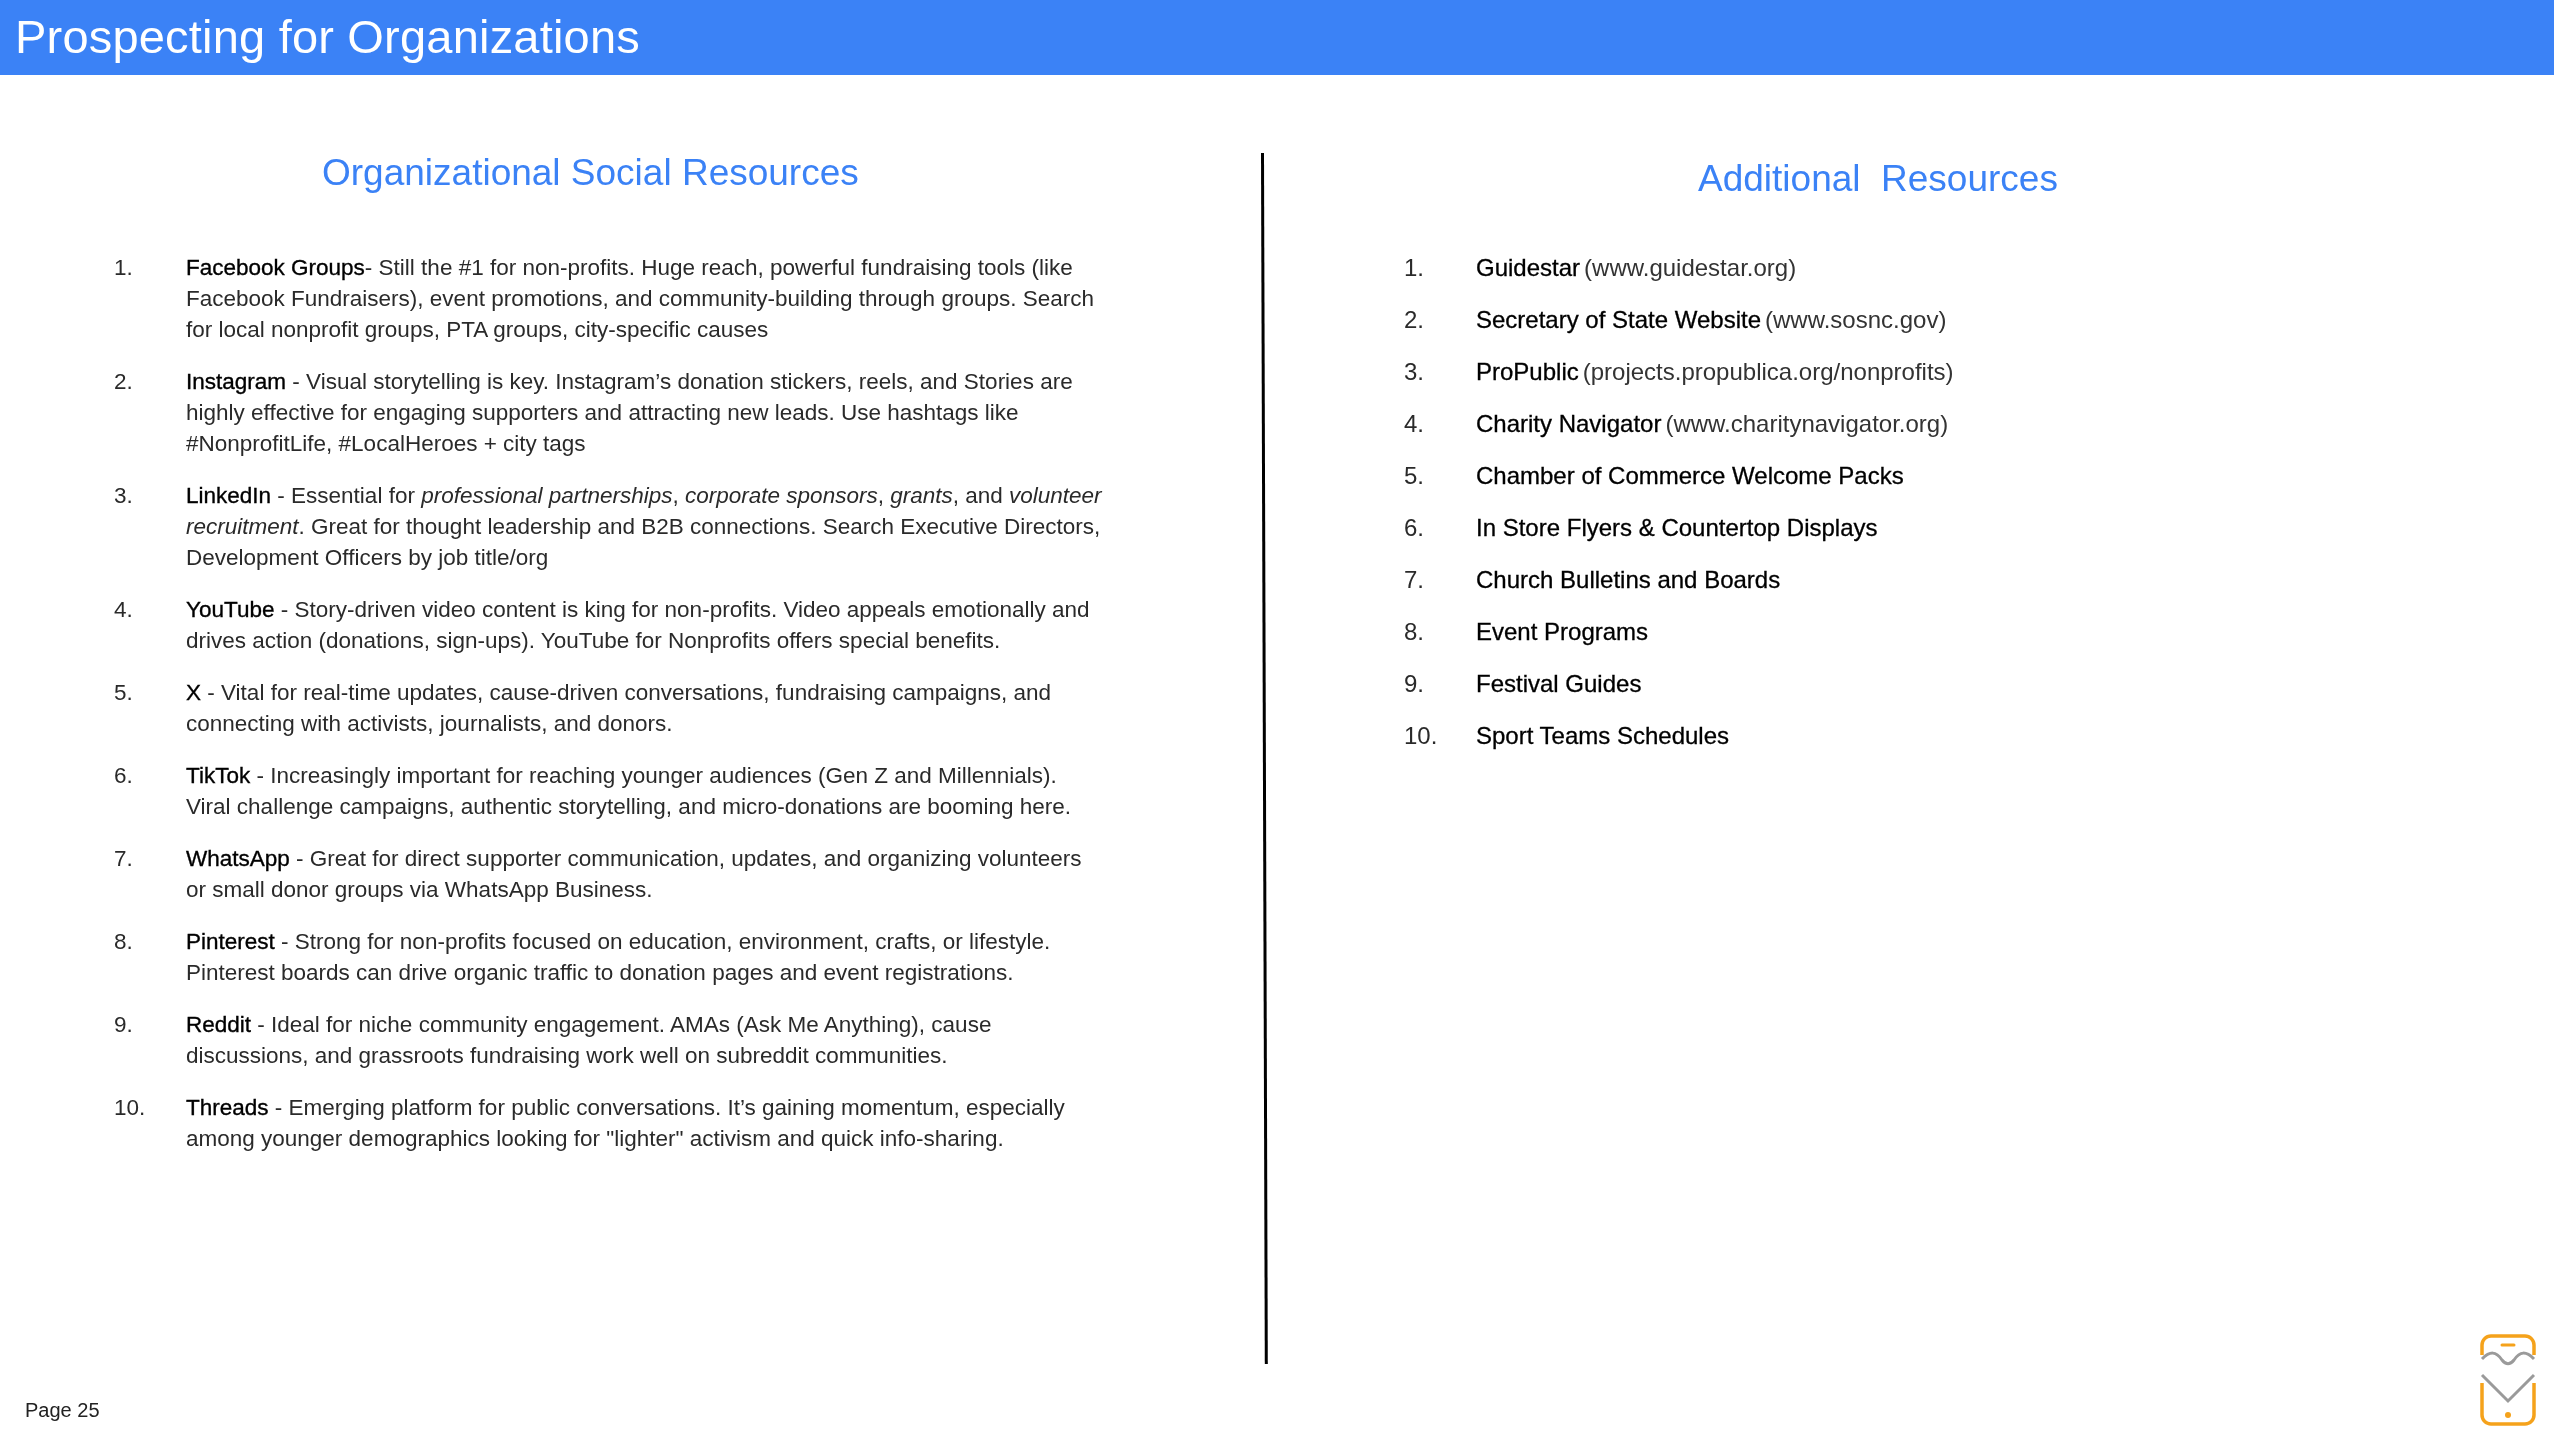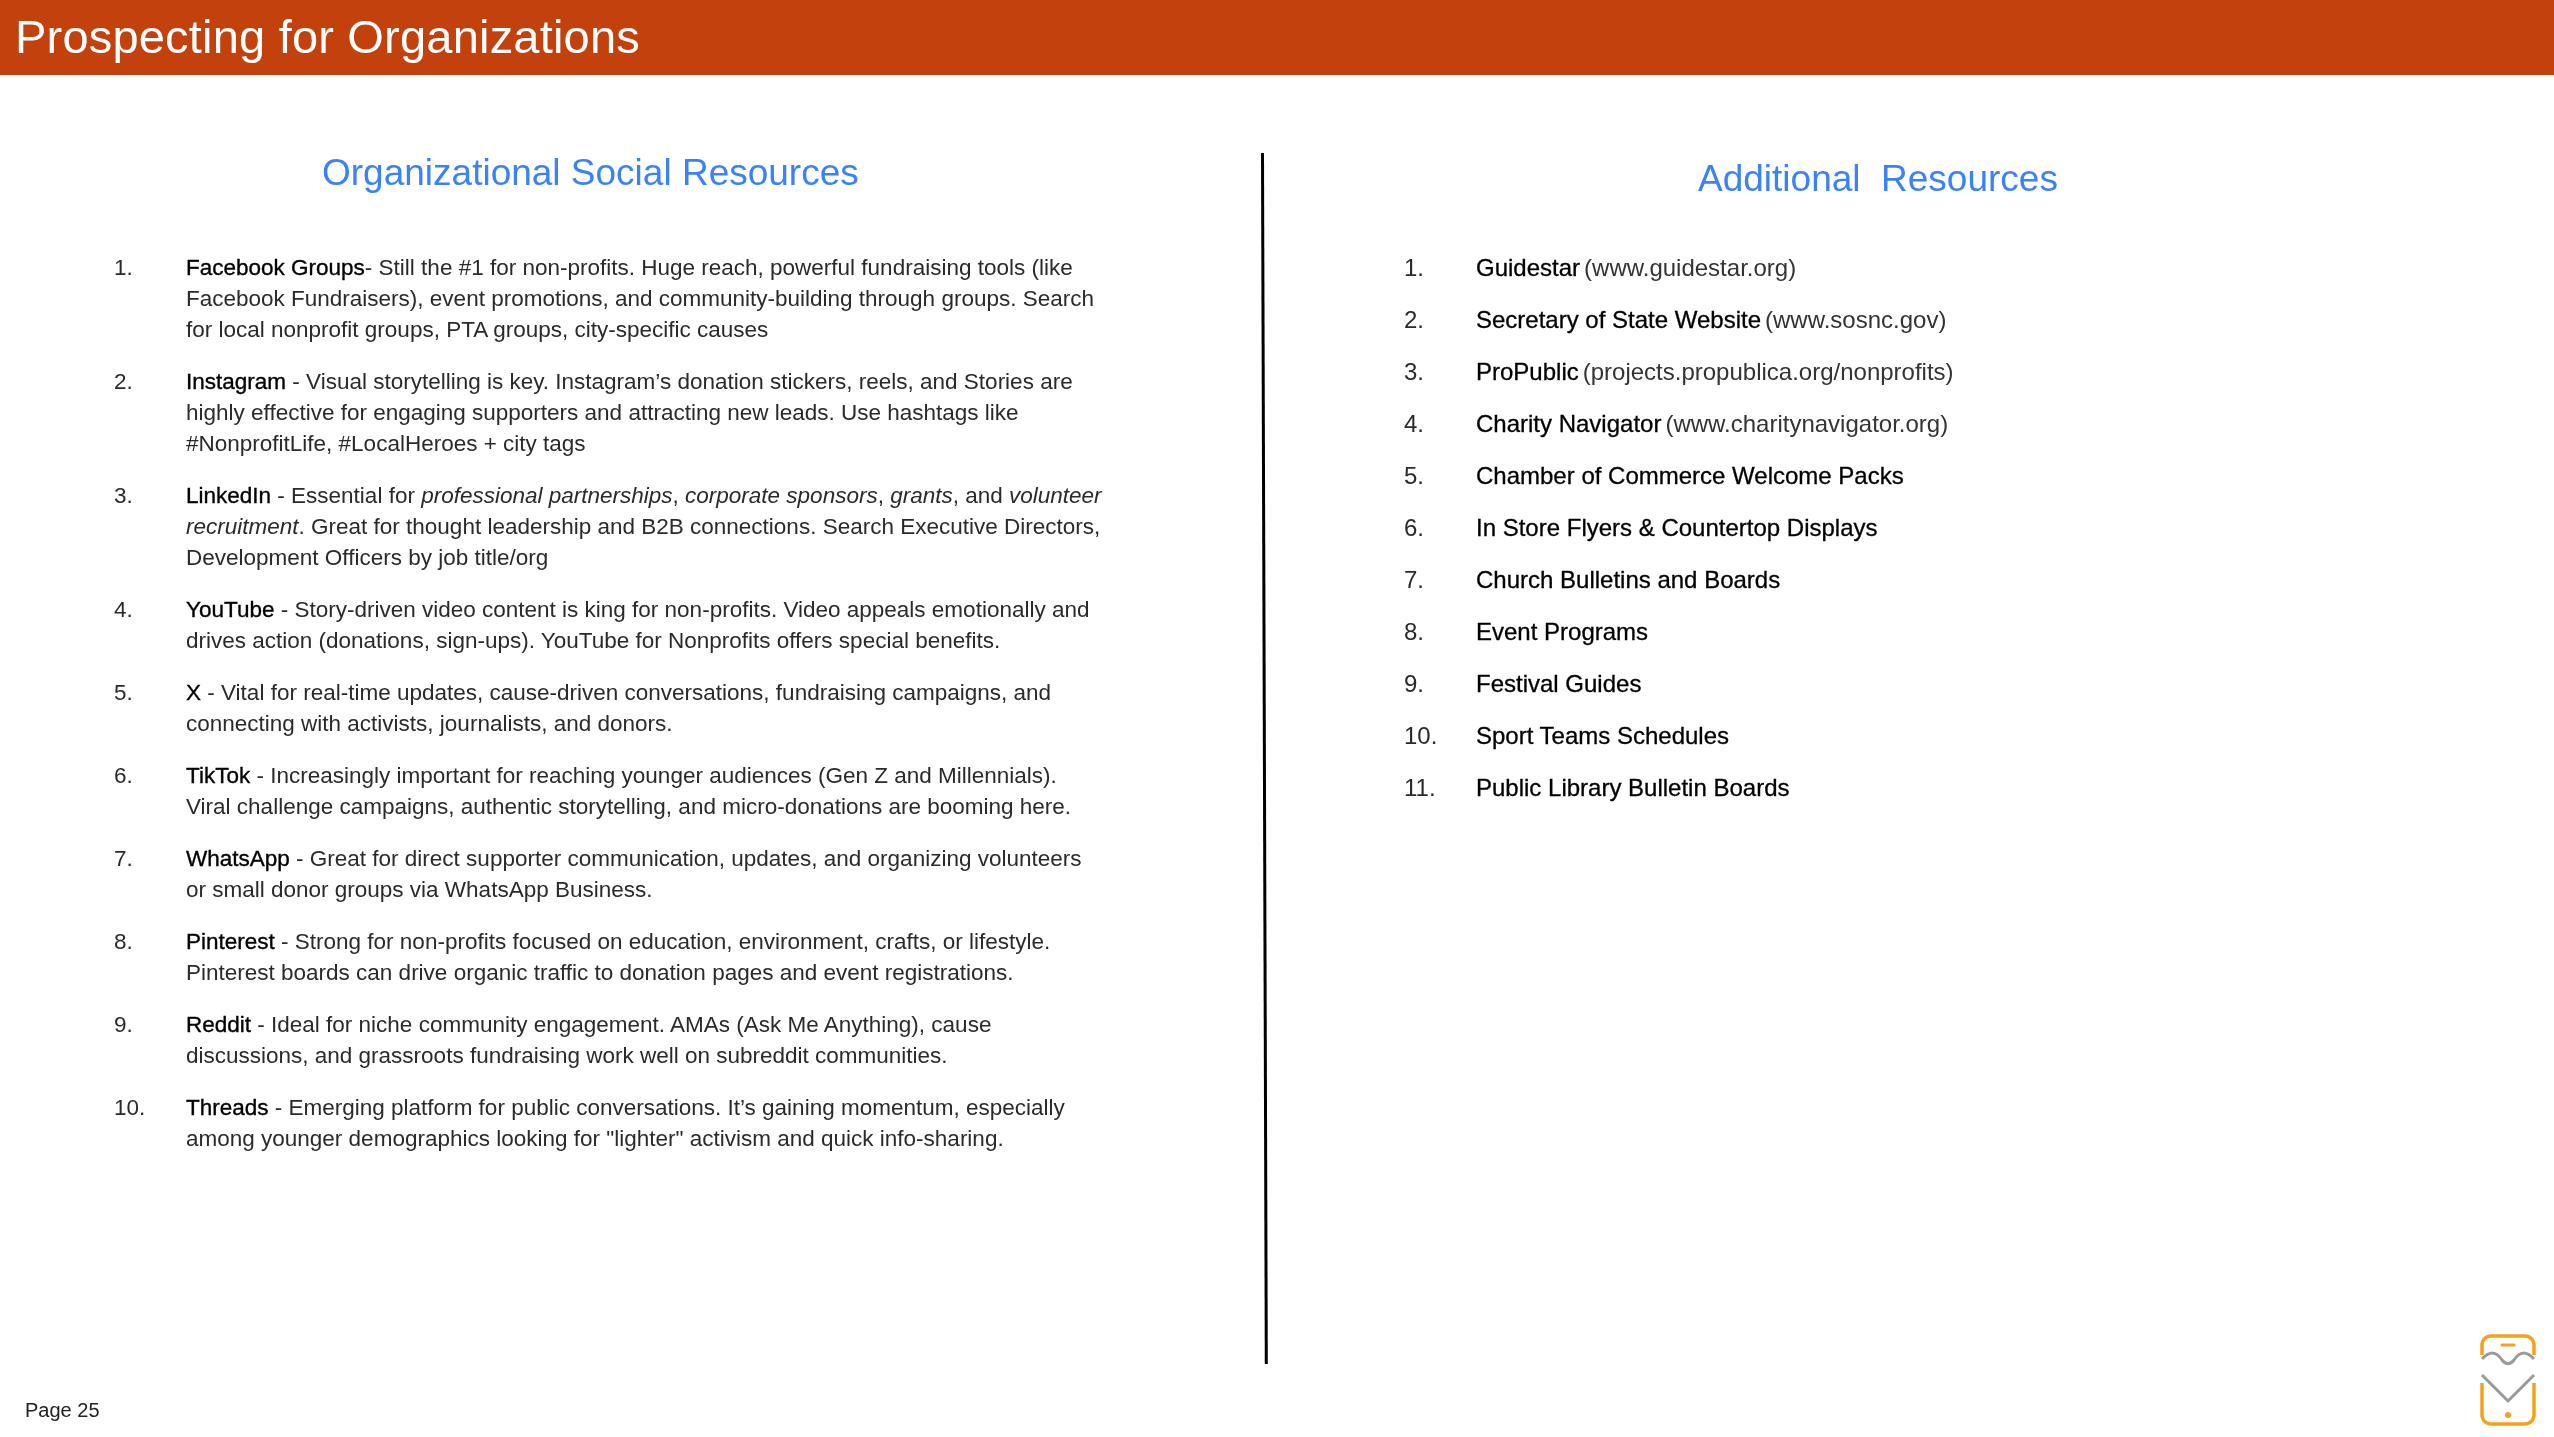--- a/index.html
+++ b/index.html
@@ -2,21 +2,21 @@
 <html><head>
 <meta charset="utf-8">
 <style>
   html, body { margin:0; padding:0; }
   body {
     width:2554px; height:1437px; position:relative; overflow:hidden;
     background:#ffffff; font-family:"Liberation Sans", sans-serif; color:#1a1a1a;
   }
   .header {
     position:absolute; left:0; top:0; width:2554px; height:75px;
-    background:#c2410c;
+    background:#3b82f6;
   }
   .header-title {
     position:absolute; left:15px; top:9px; font-size:47px; color:#ffffff;
     font-weight:400; letter-spacing:0.2px; white-space:nowrap;
   }
   .col-title {
     position:absolute; font-size:37px; color:#3b82f6; font-weight:400; white-space:pre;
   }
   .left-title { left:322px; top:152px; }
   .right-title { left:1698px; top:158px; }
@@ -98,21 +98,20 @@
   <div class="right-item"><span class="num">1.</span><span class="name">Guidestar</span><span class="url">(www.guidestar.org)</span></div>
   <div class="right-item"><span class="num">2.</span><span class="name">Secretary of State Website</span><span class="url">(www.sosnc.gov)</span></div>
   <div class="right-item"><span class="num">3.</span><span class="name">ProPublic</span><span class="url">(projects.propublica.org/nonprofits)</span></div>
   <div class="right-item"><span class="num">4.</span><span class="name">Charity Navigator</span><span class="url">(www.charitynavigator.org)</span></div>
   <div class="right-item"><span class="num">5.</span><span class="name">Chamber of Commerce Welcome Packs</span></div>
   <div class="right-item"><span class="num">6.</span><span class="name">In Store Flyers &amp; Countertop Displays</span></div>
   <div class="right-item"><span class="num">7.</span><span class="name">Church Bulletins and Boards</span></div>
   <div class="right-item"><span class="num">8.</span><span class="name">Event Programs</span></div>
   <div class="right-item"><span class="num">9.</span><span class="name">Festival Guides</span></div>
   <div class="right-item"><span class="num">10.</span><span class="name">Sport Teams Schedules</span></div>
-  <div class="right-item"><span class="num">11.</span><span class="name">Public Library Bulletin Boards</span></div>
 </div>
 
 <div class="page-num">Page 25</div>
 
 <div class="logo">
   <svg width="64" height="94" viewBox="0 0 64 94" xmlns="http://www.w3.org/2000/svg">
     <rect x="6" y="3" width="52" height="88" rx="9" ry="9" fill="none" stroke="#f5a21b" stroke-width="3.5"></rect>
     <line x1="26" y1="12" x2="38" y2="12" stroke="#f5a21b" stroke-width="3" stroke-linecap="round"></line>
     <circle cx="32" cy="82" r="3" fill="#f5a21b"></circle>
     <rect x="3" y="22" width="58" height="28" fill="#ffffff"></rect>

